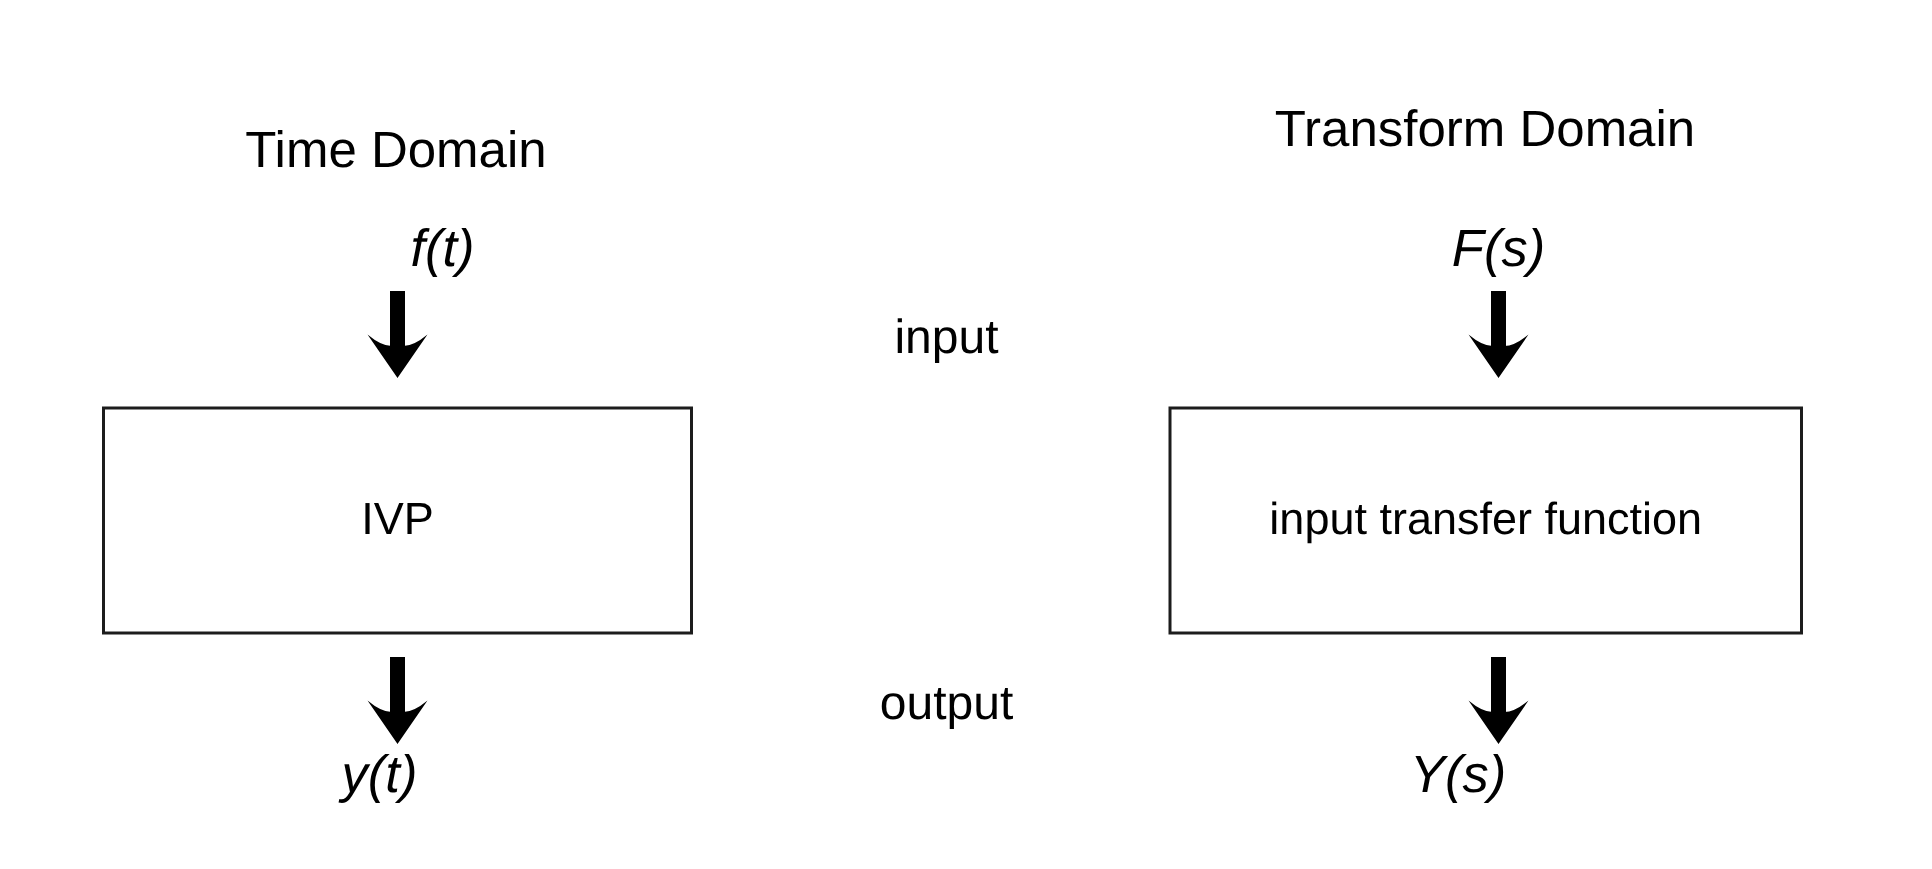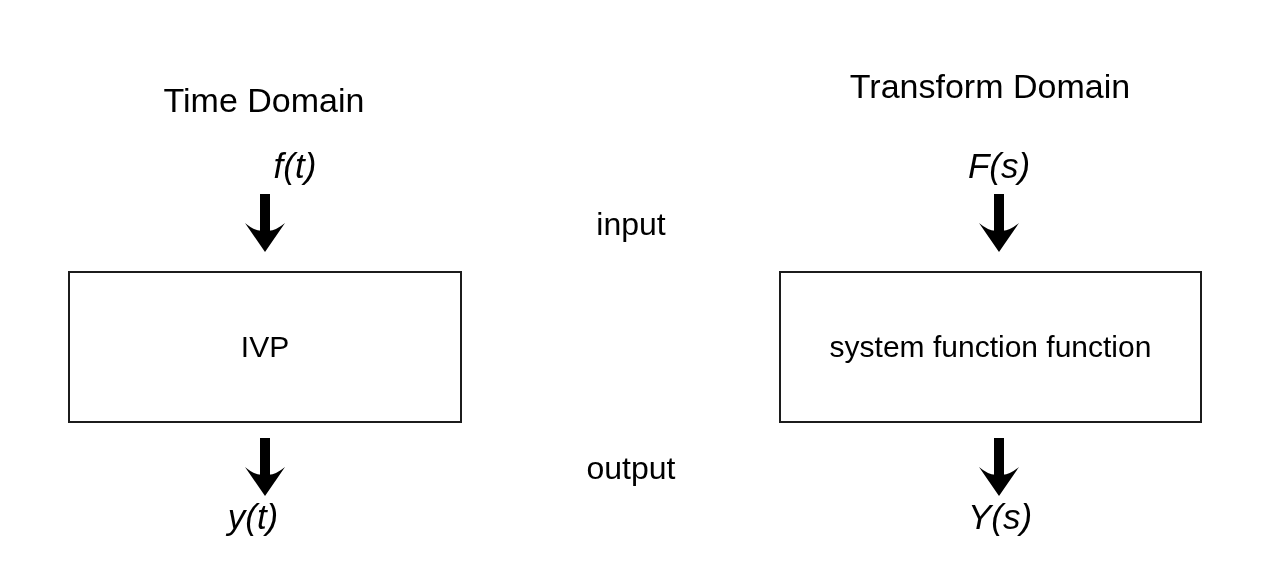--- a/index.html
+++ b/index.html
@@ -47,21 +47,21 @@
   .t-box    { left: 68px;  top: 271px; width: 394px; height: 152px; }
   .t-arrow2 { left: 265px; top: 438px; }
   .t-output { left: 253px; top: 497px; }
 
   
   .s-title  { left: 990px;  top: 67px; }
   .s-input  { left: 999px;  top: 146px; }
   .s-arrow1 { left: 999px;  top: 194px; }
   .s-box    { left: 779px;  top: 271px; width: 423px; height: 152px; }
   .s-arrow2 { left: 999px;  top: 438px; }
-  .s-output { left: 1000px; top: 497px; }
+  .s-output { left: 972px; top: 497px; }
 
   
   .lbl-input  { left: 631px; top: 206px; }
   .lbl-output { left: 631px; top: 450px; }
 </style>
 </head>
 <body>
 
 <div class="canvas">
 
@@ -92,21 +92,21 @@
   <div>
     <div class="abs title s-title">Transform Domain</div>
     <div class="abs expr s-input">F(s)</div>
 
     <svg class="arrow s-arrow1" width="44" height="58" viewBox="0 0 44 58" aria-hidden="true">
       <rect x="17" y="0" width="10" height="37" fill="#000000"></rect>
       <path d="M22 58 L2 29 Q14 39 22 36 Q30 39 42 29 Z" fill="#000000"></path>
     </svg>
 
     <div class="box s-box">
-      <div class="line rm">system function function</div>
+      <div class="line rm">input transfer function</div>
     </div>
 
     <svg class="arrow s-arrow2" width="44" height="58" viewBox="0 0 44 58" aria-hidden="true">
       <rect x="17" y="0" width="10" height="37" fill="#000000"></rect>
       <path d="M22 58 L2 29 Q14 39 22 36 Q30 39 42 29 Z" fill="#000000"></path>
     </svg>
 
     <div class="abs expr s-output">Y(s)</div>
   </div>
 

